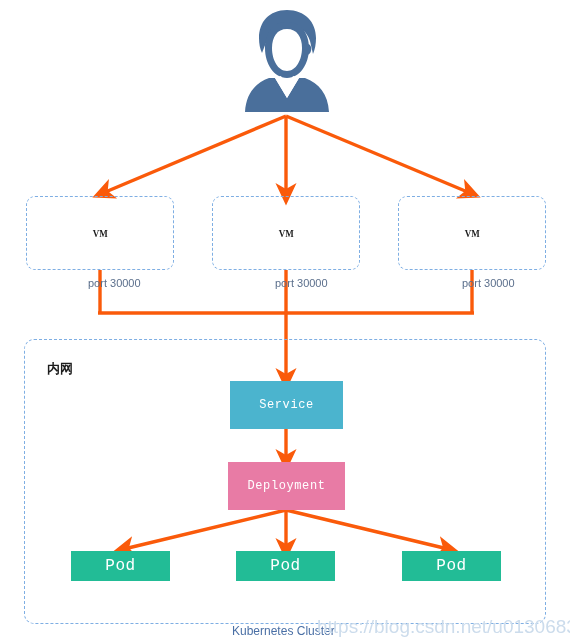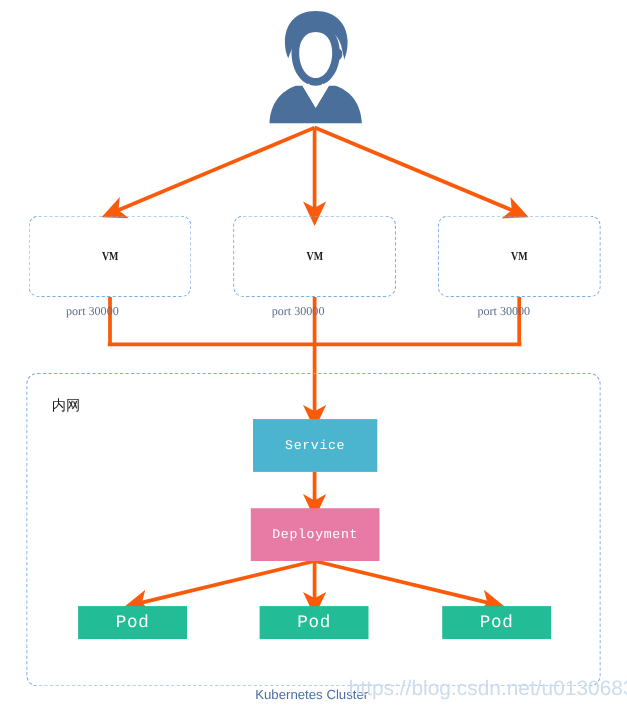--- a/index.html
+++ b/index.html
@@ -42,41 +42,42 @@
   .vm-label{
     font-family:"Liberation Serif", serif;
     font-weight:bold;
     font-size:11px;
     color:#1d1d1d;
     letter-spacing:0px;
     transform:scaleX(0.82);
   }
   .port-label{
     position:absolute;
-    font-family:Liberation Serif, serif;
+    font-family:Liberation Sans, sans-serif;
     font-size:11px;
     color:#5b6f8c;
     white-space:nowrap;
+    margin-left:28px;
   }
   
   .cluster-box{
     position:absolute;
     left:24px;top:339px;
     width:522px;height:285px;
     border:1.6px dashed #7EAEE3;
     border-radius:10px;
     box-sizing:border-box;
     background:transparent;
   }
   .intranet-label{
     position:absolute;
     left:47px;top:360px;
     font-family:"Liberation Sans", sans-serif;
     font-size:13px;
-    font-weight:normal;
+    font-weight:bold;
     color:#1d1d1d;
   }
   .cluster-caption{
     position:absolute;
     left:232px;top:624px;
     font-family:"Liberation Sans", sans-serif;
     font-size:12px;
     color:#4a6fa5;
     white-space:nowrap;
   }

